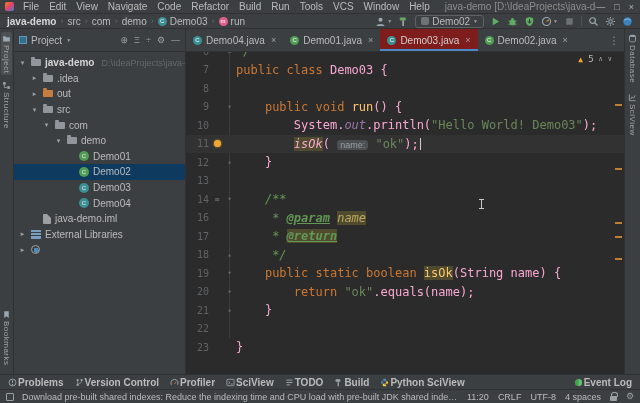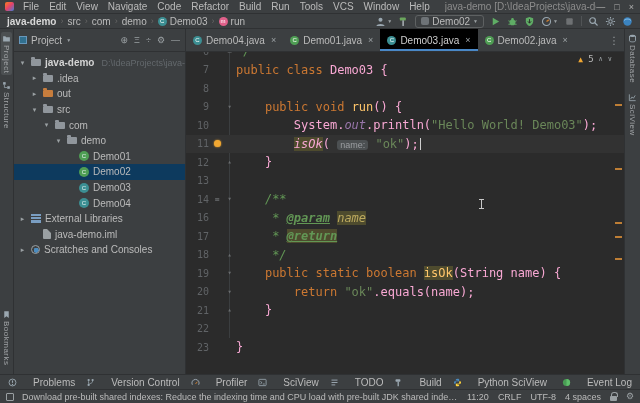--- a/index.html
+++ b/index.html
@@ -54,21 +54,21 @@
   .proj-header { width:172px; flex:none; background:#3C3F41; border-right:1px solid #2F3133;
                  border-bottom:1px solid #2F3133; display:flex; align-items:center;
                  padding:0 5px; gap:4px; font-size:10px; }
   .pv-ico { width:8px; height:8px; border:1px solid #6897BB; background:#31708F; flex:none; }
   .ph-icons { margin-left:auto; display:flex; gap:6px; color:#9AA0A3; font-size:9px; }
 
   .tabs { flex:1; background:#3C3F41; border-bottom:1px solid #2F3133; display:flex;
           align-items:stretch; min-width:0; }
   .tab { display:flex; align-items:center; gap:4px; padding:0 7px; font-size:10px;
          color:#BBBBBB; position:relative; }
-  .tab.active { background:#000000; color:#CFCFCF; }
+  .tab.active { background:#7f1d1d; color:#CFCFCF; }
   .tab.active::after { content:""; position:absolute; left:0; right:0; bottom:0; height:2px;
                        background:#4A88C7; }
   .tab-close { color:#9AA0A3; font-size:9px; margin-left:2px; }
   .tabs-end { margin-left:auto; display:flex; align-items:center; gap:4px; padding:0 5px;
               color:#9AA0A3; font-size:10px; }
 
   .bodyrow { flex:1; display:flex; min-height:0; }
   .project-tree { width:172px; flex:none; background:#3C3F41; border-right:1px solid #2F3133;
                   padding-top:3px; font-size:10px; overflow:hidden; }
   .trow { height:15.6px; display:flex; align-items:center; gap:4px; white-space:nowrap;
@@ -127,21 +127,21 @@
   .insp-chev { font-size:7px; }
   .stripe-mark { position:absolute; width:7px; height:2px; right:2px; background:#BE7E35; z-index:2; }
   .ibeam { position:absolute; left:295px; top:147px; width:1px; height:10px; background:#C8C8C8; z-index:3; }
   .ibeam::before,.ibeam::after { content:""; position:absolute; left:-2px; width:5px; height:1px;
                                  background:#C8C8C8; }
   .ibeam::before { top:0; } .ibeam::after { bottom:0; }
 
   
   .bottombar { height:15px; background:#3C3F41; border-top:1px solid #2F3133; display:flex;
                align-items:center; padding:0 8px; gap:11px; font-size:10px; }
-  .bb-item { display:flex; gap:16px; color:#BBBBBB; }
+  .bb-item { display:flex; gap:1px; color:#BBBBBB;font-weight:bold; }
   .bb-right { margin-left:auto; }
   .statusbar { height:14px; background:#3C3F41; border-top:1px solid #2F3133; display:flex;
                align-items:center; padding:0 6px; gap:8px; font-size:9px; color:#BBBBBB; }
   .sb-switcher { width:8px; height:8px; border:1px solid #9AA0A3; border-radius:1px; flex:none; }
   .sb-msg { flex:1 1 auto; min-width:0; overflow:hidden; white-space:nowrap;
             text-overflow:ellipsis; color:#BBBBBB; }
   .sb-right { display:flex; gap:9px; align-items:center; flex:none; }
   .lock { width:7px; height:5px; background:#9AA0A3; border-radius:1px; position:relative;
           margin-top:3px; }
   .lock::before { content:""; position:absolute; top:-4px; left:1px; width:5px; height:4px;
@@ -401,34 +401,33 @@
             <div class="trow" style="padding-left: 52px;">
               <span class="chev"></span>
               <span class="cl-ico cl-teal">C</span>
               <span>Demo03</span>
             </div>
             <div class="trow" style="padding-left: 52px;">
               <span class="chev"></span>
               <span class="cl-ico cl-teal">C</span>
               <span>Demo04</span>
             </div>
+            <div class="trow" style="padding-left: 16px;">
+              <span class="chev"></span>
+              <span class="file-ico"></span>
+              <span>java-demo.iml</span>
+            </div>
             <div class="trow" style="padding-left: 4px;">
               <span class="chev">▸</span>
               <span class="lib-ico"></span>
               <span>External Libraries</span>
             </div>
-            <div class="trow" style="padding-left: 16px;">
-              <span class="chev"></span>
-              <span class="file-ico"></span>
-              <span>java-demo.iml</span>
-            </div>
             <div class="trow" style="padding-left: 4px;">
               <span class="chev">▸</span>
               <span class="scr-ico"></span>
-              <span>Scratches and Consoles</span>
             </div>
           </div>
 
         <div class="editor">
           <div class="gutter-vline"></div>
           <div class="insp">
             <span class="warn-tri">▲</span>
             <span class="warn-count">5</span>
             <span class="insp-chev">∧</span>
             <span class="insp-chev">∨</span>

